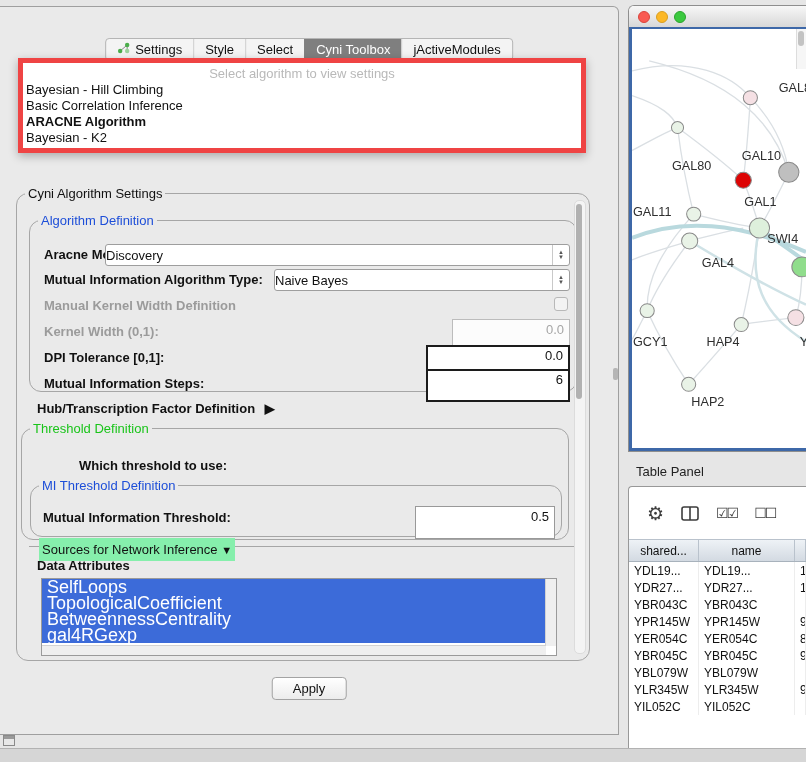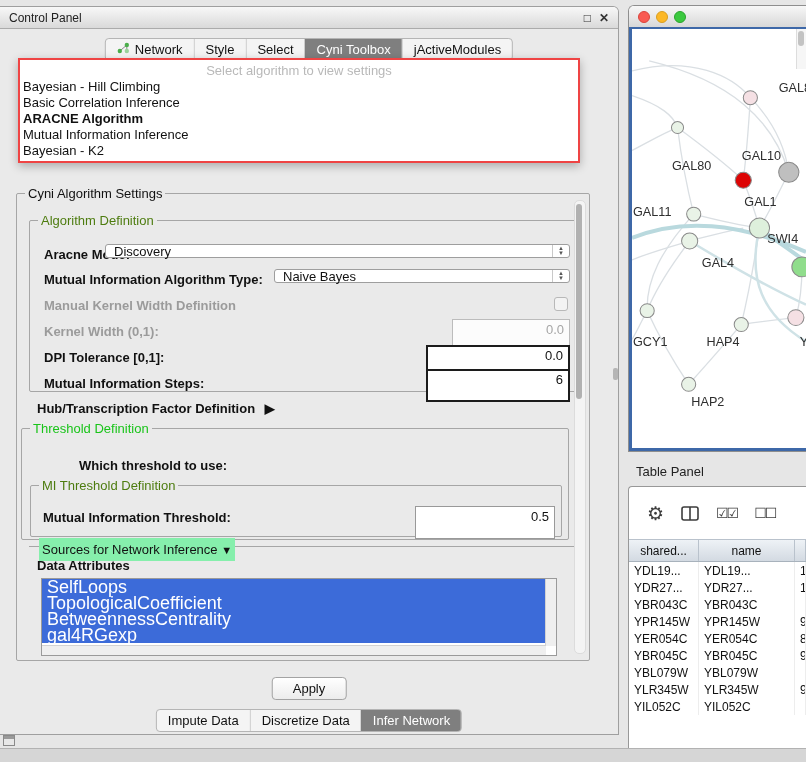--- a/index.html
+++ b/index.html
@@ -32,44 +32,44 @@
   #bottom-tabs{top:702px;left:50%;transform:translateX(-50%);}
   .seg-tab{
     padding:2px 11px;display:flex;align-items:center;gap:5px;
     border-left:1px solid #cfcfcf;color:#111;white-space:nowrap;
   }
   .seg-tab:first-child{border-left:none;}
   .seg-tab.selected{background:#7f7f7f;color:#fff;border-left-color:#7f7f7f;}
   
   #algo-popup{
     position:absolute;left:18px;top:51px;width:558px;background:#fff;
-    border:2px solid #ef4444;box-shadow:0 3px 9px rgba(0,0,0,.28);
+    border:5px solid #ef4444;box-shadow:0 3px 9px rgba(0,0,0,.28);
     z-index:30;padding:2px 0;font-size:13px;
   }
   .popup-placeholder{text-align:center;color:#b9b9b9;height:17px;line-height:17px;}
   .popup-item{height:16px;line-height:16px;padding-left:3px;}
   .popup-item.bold{font-weight:bold;}
   
-  .groupbox{position:absolute;border:1px solid #a6a6a6;border-radius:2px;box-sizing:border-box;}
+  .groupbox{position:absolute;border:1px solid #a6a6a6;border-radius:12px;box-sizing:border-box;}
   .groupbox-label{
     position:absolute;top:-8px;left:8px;background:#eaeaea;
     padding:0 3px;font-size:13px;white-space:nowrap;
   }
-  .title-blue{color:#4d7c0f;}
+  .title-blue{color:#1d4ed8;}
   .title-green{color:#19c419;}
   #settings-group{left:16px;top:186px;width:574px;height:468px;}
   #alg-group{left:12px;top:26px;width:548px;height:172px;}
   #threshold-group{left:4px;top:234px;width:548px;height:112px;}
   #mi-threshold-group{left:8px;top:56px;width:532px;height:52px;}
   
   .lbl{position:absolute;font-weight:bold;font-size:13px;color:#111;white-space:nowrap;}
   .lbl.disabled{color:#9b9b9b;}
   .combo{
-    position:absolute;height:14px;background:#fff;border:1px solid #9e9e9e;
-    border-radius:3px;display:flex;align-items:center;padding-left:8px;
+    position:absolute;height:22px;background:#fff;border:1px solid #9e9e9e;
+    border-radius:3px;display:flex;align-items:center;padding-left:0;
     box-sizing:border-box;font-size:13px;
   }
   .combo .stepper{
     margin-left:auto;width:16px;align-self:stretch;border-left:1px solid #c9c9c9;
     display:flex;flex-direction:column;align-items:center;justify-content:center;
   }
   .combo .stepper i{font-style:normal;font-size:6px;line-height:5px;color:#555;}
   .field{
     position:absolute;height:33px;background:#fff;border:1px solid #999;
     box-sizing:border-box;font-size:13px;text-align:right;padding:0 5px;line-height:19px;
@@ -186,60 +186,52 @@
   #mini-panel-icon::before{content:"";display:block;height:3px;background:#9a9a9a;}
   #splitter-handle{
     position:absolute;left:613px;top:368px;width:5px;height:12px;
     background:#b5b5b5;border-radius:2px;
   }
 </style>
 </head>
 <body>
 
 <div id="control-panel">
-  <div class="titlebar">
-    <span>Control Panel</span>
-    <span class="win-controls">
-      <span>□</span>
-      <span class="close-glyph">✕</span>
-    </span>
-  </div>
 
   <div id="top-tabs" class="seg-tabs">
     <div class="seg-tab">
       <span>
         <svg width="13" height="12" viewBox="0 0 13 12">
             <path d="M3,9 L10,3 M10,3 L10,9" stroke="#8a8a8a" stroke-width="1" fill="none"></path>
             <circle cx="3" cy="9" r="2.2" fill="#4cae4c"></circle>
             <circle cx="10" cy="3" r="2.2" fill="#4cae4c"></circle>
             <circle cx="10" cy="9" r="2.2" fill="#9bd39b"></circle>
           </svg>
       </span>
-      <span>Network</span>
+      <span>Settings</span>
     </div>
     <div class="seg-tab">
         <span>Style</span>
       </div>
     <div class="seg-tab">
         <span>Select</span>
       </div>
     <div class="seg-tab selected">
         <span>Cyni Toolbox</span>
       </div>
     <div class="seg-tab">
         <span>jActiveModules</span>
       </div>
   </div>
 
   <div id="algo-popup">
     <div class="popup-placeholder">Select algorithm to view settings</div>
     <div class="popup-item">Bayesian - Hill Climbing</div>
     <div class="popup-item">Basic Correlation Inference</div>
     <div class="popup-item bold">ARACNE Algorithm</div>
-    <div class="popup-item">Mutual Information Inference</div>
     <div class="popup-item">Bayesian - K2</div>
   </div>
 
   <div id="settings-group" class="groupbox">
     <span class="groupbox-label">Cyni Algorithm Settings</span>
 
     <div id="alg-group" class="groupbox">
       <span class="groupbox-label title-blue">Algorithm Definition</span>
 
       <span class="lbl" style="left:14px;top:26px;">Aracne Mode:</span>
@@ -308,31 +300,20 @@
       <div id="attr-hscroll"></div>
     </div>
 
     <div id="settings-scrollbar">
         <div class="thumb"></div>
       </div>
   </div>
 
   <div id="apply-btn">Apply</div>
 
-  <div id="bottom-tabs" class="seg-tabs">
-    <div class="seg-tab">
-        <span>Impute Data</span>
-      </div>
-    <div class="seg-tab">
-        <span>Discretize Data</span>
-      </div>
-    <div class="seg-tab selected">
-        <span>Infer Network</span>
-      </div>
-  </div>
 </div>
 
 <div id="splitter-handle"></div>
 
 <div id="network-window">
   <div class="mac-titlebar">
     <span class="light red"></span>
     <span class="light yellow"></span>
     <span class="light green"></span>
   </div>

